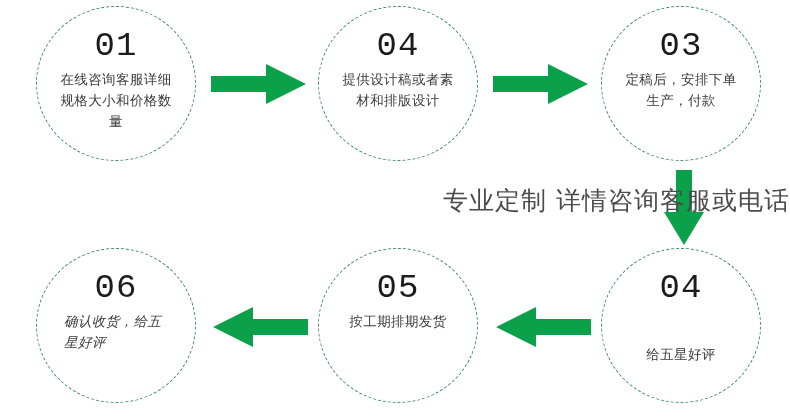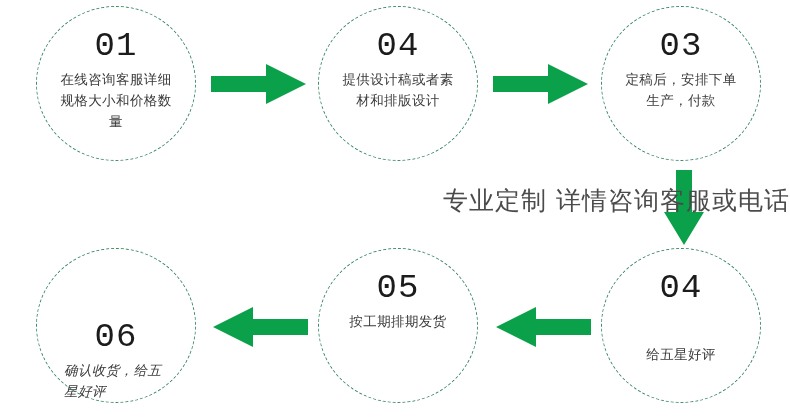--- a/index.html
+++ b/index.html
@@ -54,21 +54,21 @@
     width: 104px;
     font-style: italic;
   }
 
   
   #step-01 { left: 36px;  top: 6px;  }
   #step-02 { left: 318px; top: 6px;  }
   #step-03 { left: 601px; top: 6px;  }
   #step-04 { left: 601px; top: 248px; gap: 33px;}
   #step-05 { left: 318px; top: 248px;}
-  #step-06 { left: 36px;  top: 248px; justify-content: flex-end;}
+  #step-06 { left: 36px;  top: 248px;}
 
   
   .arrow {
     position: absolute;
   }
   .arrow svg { display: block; }
 
   #arrow-1 { left: 211px; top: 62px; }
   #arrow-2 { left: 493px; top: 62px; }
   #arrow-3 { left: 661px; top: 170px; }

